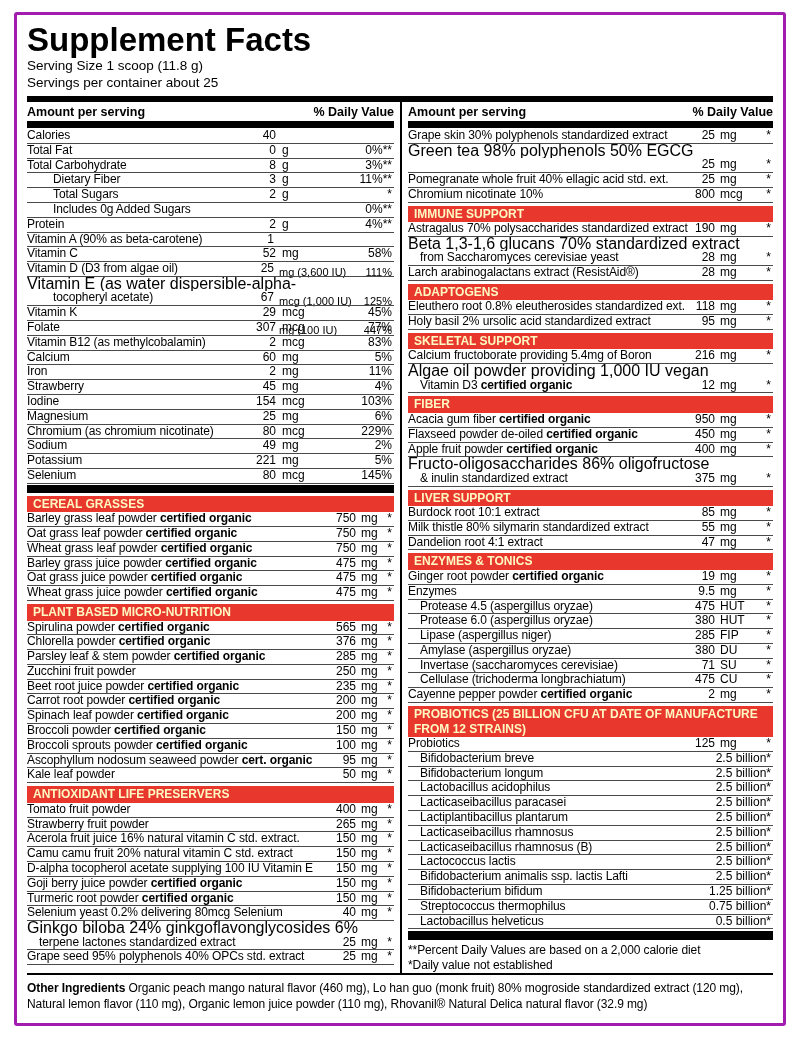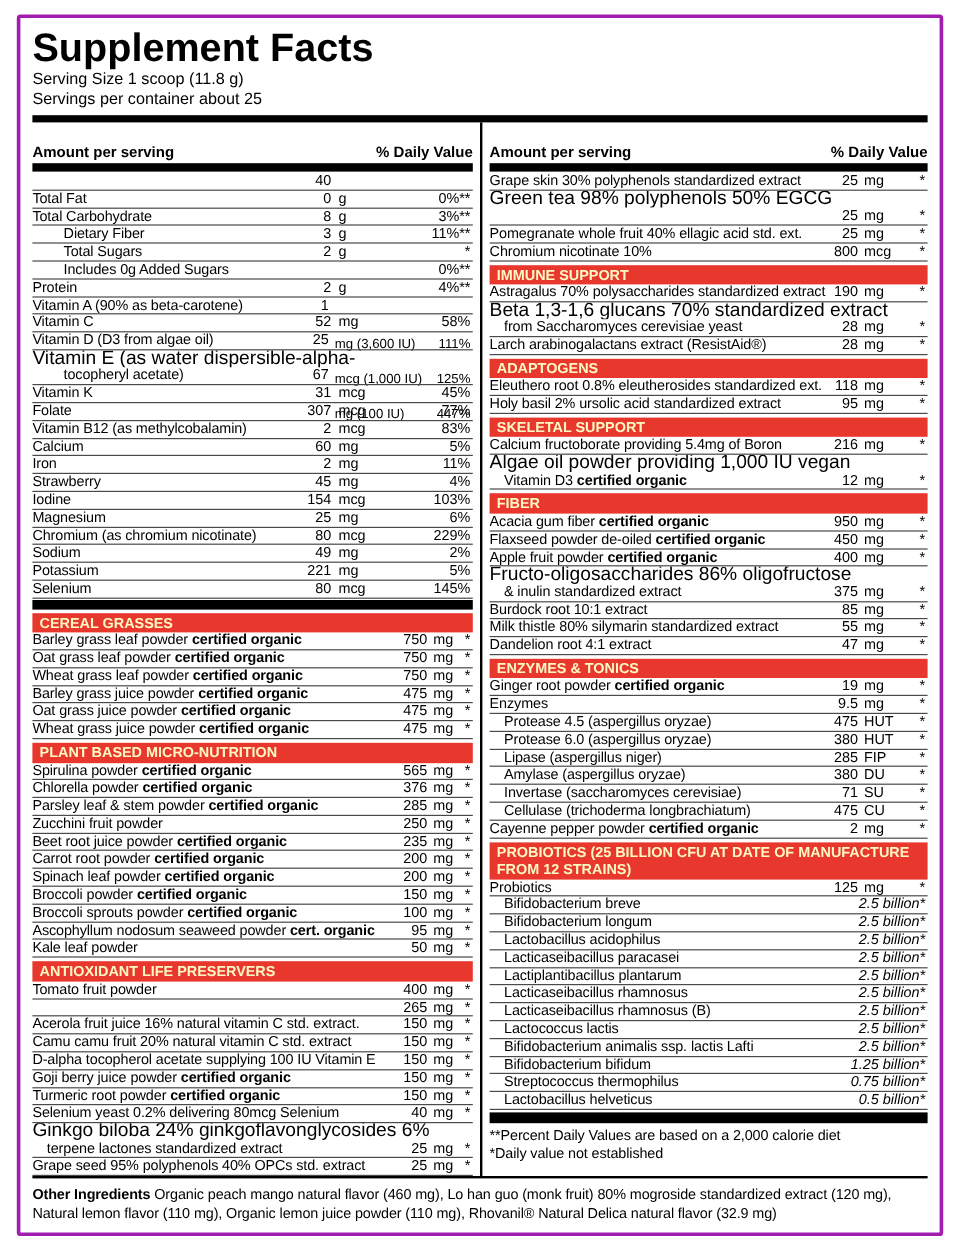--- a/index.html
+++ b/index.html
@@ -4,33 +4,33 @@
 <style>
   html,body{margin:0;padding:0;background:#fff;width:800px;font-family:"Liberation Sans",sans-serif;color:#000;}
   .panel{box-sizing:border-box;margin:12px 14px;border:3px solid #a21caf;border-radius:3px;padding:5px 10px 8px;min-height:1014px;}
   .title{font-size:33px;font-weight:bold;letter-spacing:0px;line-height:36px;margin-top:2px;}
   .serv{font-size:13.5px;line-height:16.5px;}
   .rule-top{height:6px;background:#000;margin-top:5px;}
   .cols{display:flex;border-bottom:2px solid #000;min-height:848px;}
   .col{box-sizing:border-box;width:50%;padding-top:0;}
   .col-left{padding-right:6px;}
   .col-right{border-left:2px solid #000;padding-left:6px;}
-  .colhead{display:flex;justify-content:space-between;font-weight:bold;font-size:12.5px;padding:18px 0 2px;}
+  .colhead{display:flex;justify-content:space-between;font-weight:bold;font-size:12.5px;padding:3px 0 2px;}
   .thickbar{height:7px;background:#000;margin-bottom:1px;}
   .bar{height:8px;background:#000;margin:1px 0;}
   .sec-h{background:var(--red,#e8382d);color:#fef9c3;font-weight:bold;font-size:12px;line-height:14.5px;padding:1px 4px 1px 6px;margin-top:3px;}
   .row{position:relative;box-sizing:border-box;height:14.8px;border-bottom:1px solid #4a4a4a;font-size:12px;line-height:13.6px;white-space:nowrap;}
   .pre{box-sizing:border-box;height:14.4px;font-size:16px;line-height:14.2px;white-space:nowrap;overflow:hidden;}
   .nm{position:absolute;left:0;top:0;bottom:0;overflow:hidden;letter-spacing:-0.1px;}
   .i1 .nm{padding-left:12px;}
   .i2 .nm{padding-left:26px;}
   .num{position:absolute;top:0;white-space:nowrap;}
   .unit{position:absolute;top:0;white-space:nowrap;}
   .dv{position:absolute;right:2px;top:0;white-space:nowrap;}
-  .rstr{position:absolute;right:2px;top:0;white-space:nowrap;font-style:italic;}
+  .rstr{position:absolute;right:2px;top:0;white-space:nowrap;}
   .col-left .near .num{right:118px;}
   .col-left .near .unit{left:calc(100% - 112px);}
   .col-left .far .num{right:38px;}
   .col-left .far .unit{left:calc(100% - 33px);}
   .col-left .near .nm{right:112px;}
   .col-left .far .nm{right:62px;}
   .col-right .num{right:58px;}
   .col-right .unit{left:calc(100% - 53px);}
   .col-right .nm{right:80px;}
   .row.tight .num{right:120px;}
@@ -51,20 +51,21 @@
 
   <div class="cols">
     <div class="col col-left">
       <div class="colhead">
         <span>Amount per serving</span>
         <span>% Daily Value</span>
       </div>
       <div class="thickbar"></div>
       <div id="left-body">
           <div class="row near">
+            <span class="nm">Calories</span>
             <span class="num">40</span>
           </div>
           <div class="row near">
             <span class="nm">Total Fat</span>
             <span class="num">0</span>
             <span class="unit">g</span>
             <span class="dv">0%**</span>
           </div>
           <div class="row near">
             <span class="nm">Total Carbohydrate</span>
@@ -120,21 +121,21 @@
           <div class="row near i2 tight">
             <span class="nm">tocopheryl acetate)</span>
             <span class="num">67</span>
             <span class="amtdv">
               <span>mg (100 IU)</span>
               <span>447%</span>
             </span>
           </div>
           <div class="row near">
             <span class="nm">Vitamin K</span>
-            <span class="num">31</span>
+            <span class="num">29</span>
             <span class="unit">mcg</span>
             <span class="dv">45%</span>
           </div>
           <div class="row near">
             <span class="nm">Folate</span>
             <span class="num">307</span>
             <span class="unit">mcg</span>
             <span class="dv">77%</span>
           </div>
           <div class="row near">
@@ -303,20 +304,21 @@
             <span class="dv">*</span>
           </div>
           <div class="sec-h">ANTIOXIDANT LIFE PRESERVERS</div>
           <div class="row far">
             <span class="nm">Tomato fruit powder</span>
             <span class="num">400</span>
             <span class="unit">mg</span>
             <span class="dv">*</span>
           </div>
           <div class="row far">
+            <span class="nm">Strawberry fruit powder</span>
             <span class="num">265</span>
             <span class="unit">mg</span>
             <span class="dv">*</span>
           </div>
           <div class="row far">
             <span class="nm">Acerola fruit juice 16% natural vitamin C std. extract.</span>
             <span class="num">150</span>
             <span class="unit">mg</span>
             <span class="dv">*</span>
           </div>
@@ -462,20 +464,21 @@
             <span class="unit">mg</span>
             <span class="dv">*</span>
           </div>
           <div class="pre far">Fructo-oligosaccharides 86% oligofructose</div>
           <div class="row far i1">
             <span class="nm">&amp; inulin standardized extract</span>
             <span class="num">375</span>
             <span class="unit">mg</span>
             <span class="dv">*</span>
           </div>
+          <div class="sec-h">LIVER SUPPORT</div>
           <div class="row far">
             <span class="nm">Burdock root 10:1 extract</span>
             <span class="num">85</span>
             <span class="unit">mg</span>
             <span class="dv">*</span>
           </div>
           <div class="row far">
             <span class="nm">Milk thistle 80% silymarin standardized extract</span>
             <span class="num">55</span>
             <span class="unit">mg</span>

